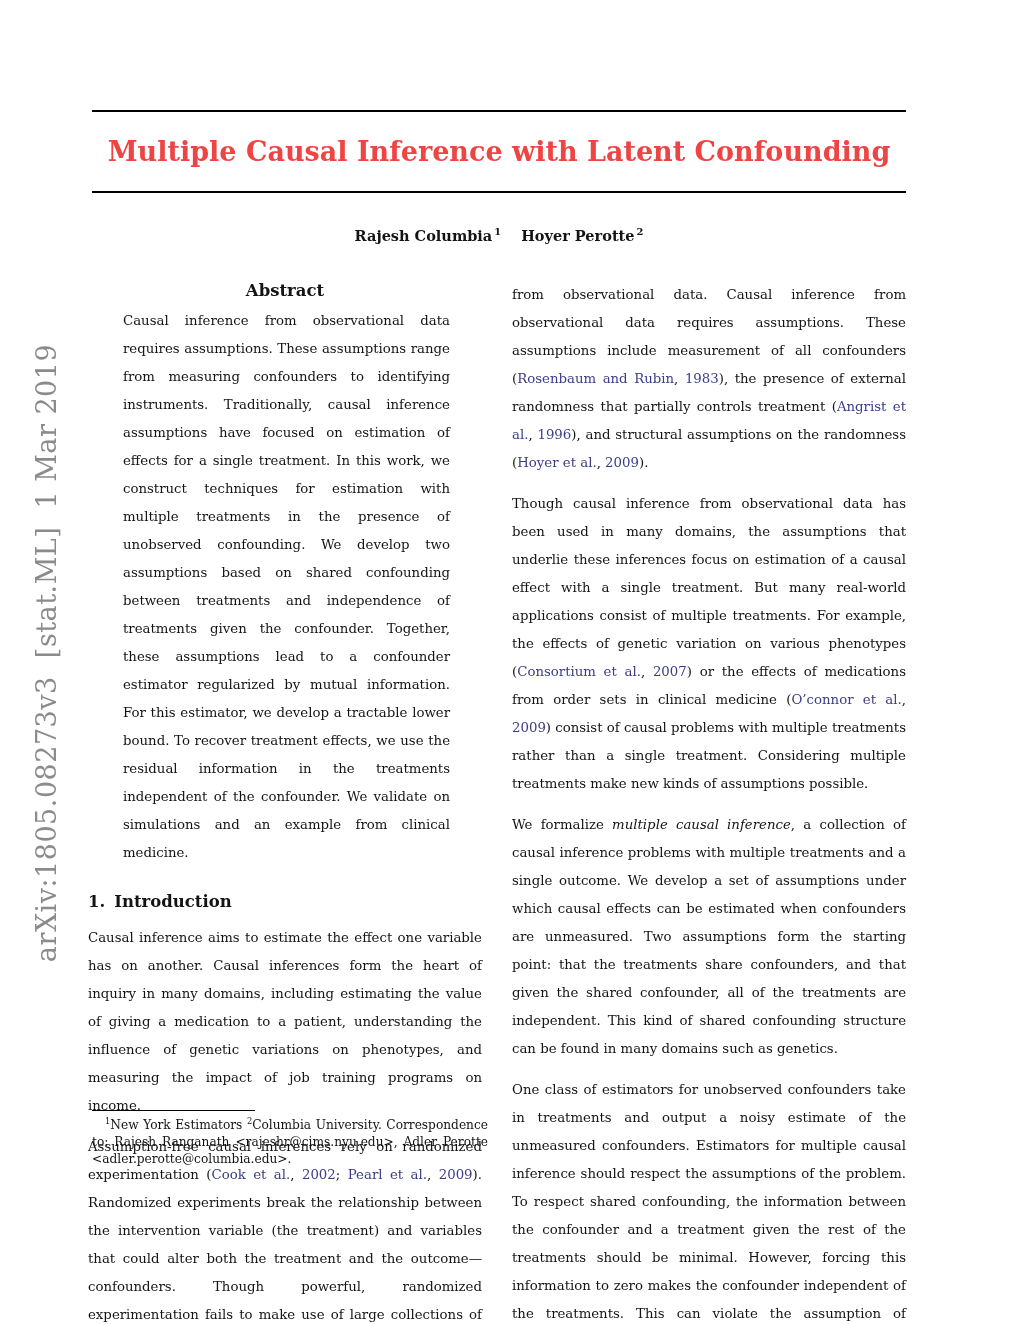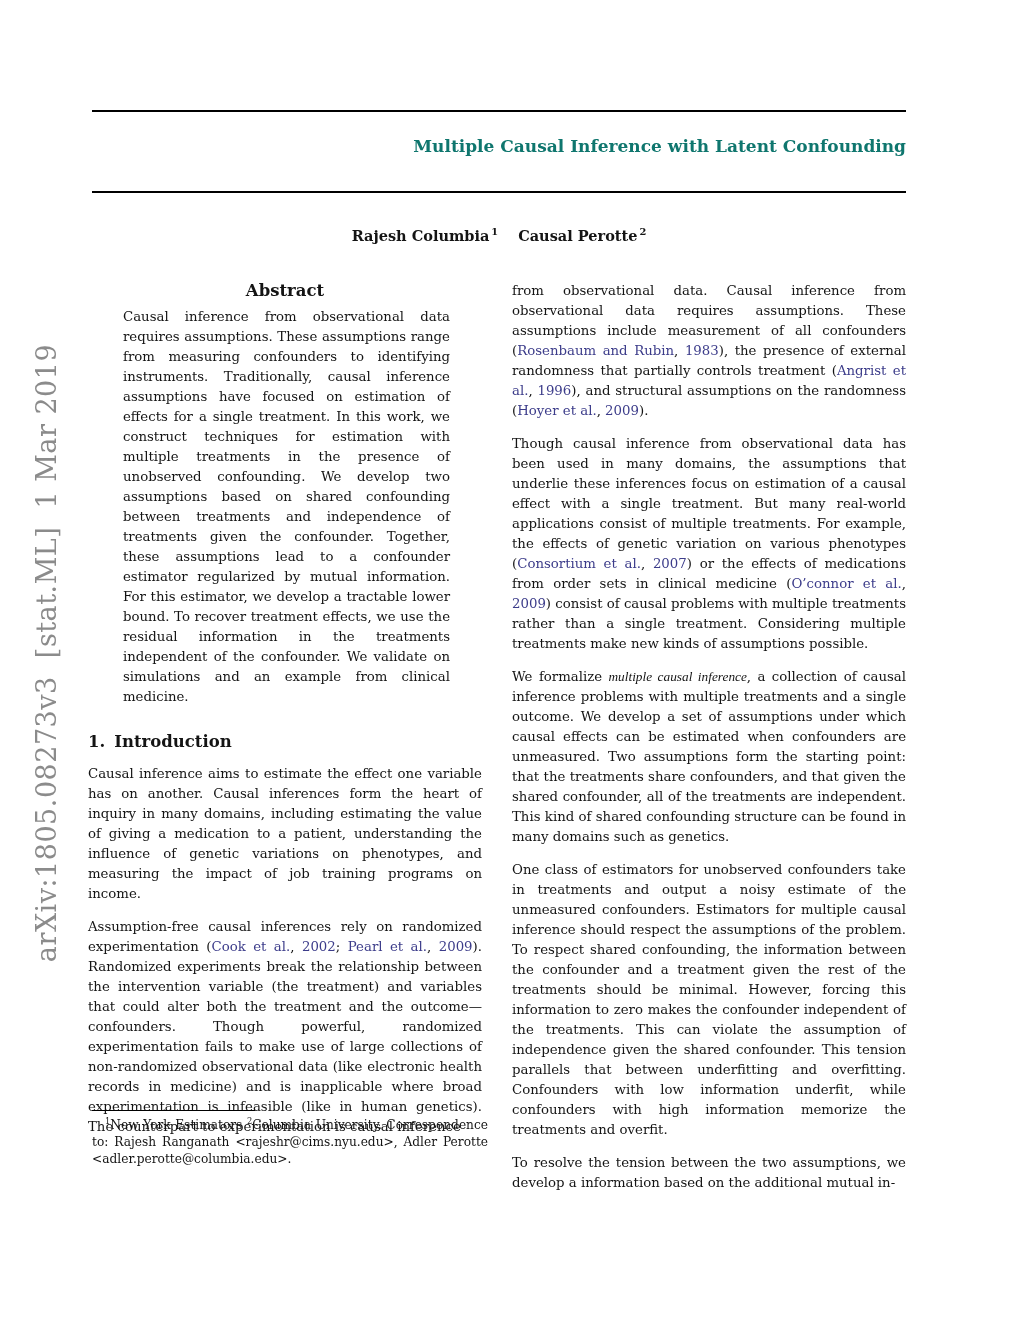--- a/index.html
+++ b/index.html
@@ -28,41 +28,41 @@
     color:var(--watermark-gray);
     letter-spacing:0.5px;
   }
 
   .rule{position:absolute;left:92px;width:814px;height:2px;background:#000;}
   .rule-top{top:110px;}
   .rule-bottom{top:191px;}
 
   .title{
     position:absolute;left:92px;top:136px;width:814px;
-    margin:0;text-align:right;
-    font-size:17px;font-weight:bold;color:#0f766e;
+    margin:0;text-align:center;
+    font-size:27px;font-weight:bold;color:#ef4444;
   }
 
   .authors{
     position:absolute;left:92px;top:227px;width:814px;
     text-align:center;font-size:14.5px;font-weight:bold;
   }
   .authors .sup{margin-left:2px;}
 
   .sup{vertical-align:super;font-size:68%;line-height:0;}
   .cite{color:var(--citation-link);}
-  .it{font-style:italic;font-family:Liberation Serif, serif;}
+  .it{font-style:italic;}
   .gap{margin-left:20px;}
 
   .col{position:absolute;top:281px;width:394px;}
   .col-left{left:88px;}
   .col-right{left:512px;}
 
   .body, .abs-body{
-    font-size:13.3px;line-height:20px;
+    font-size:13.3px;line-height:28px;
     text-align:justify;hyphens:auto;-webkit-hyphens:auto;
     margin:0 0 13px 0;
   }
   .abs-head{
     text-align:center;font-size:16.5px;font-weight:bold;
     margin:0 0 7px 0;
   }
   .abs-body{margin:0 32px 8px 35px;}
 
   .sec-head{
@@ -82,21 +82,21 @@
 <body>
 
 <div class="page">
 
   <div class="watermark">arXiv:1805.08273v3  [stat.ML]  1 Mar 2019</div>
 
   <div class="rule rule-top"></div>
   <h1 class="title">Multiple Causal Inference with Latent Confounding</h1>
   <div class="rule rule-bottom"></div>
 
-  <div class="authors"><span>Rajesh Columbia</span><span class="sup">1</span><span class="gap">Causal Perotte</span><span class="sup">2</span></div>
+  <div class="authors"><span>Rajesh Columbia</span><span class="sup">1</span><span class="gap">Hoyer Perotte</span><span class="sup">2</span></div>
 
   <div class="col col-left">
     <div class="abs-head">Abstract</div>
     <p class="abs-body">Causal inference from observational data requires assumptions. These assumptions range from measuring confounders to identifying instruments. Traditionally, causal inference assumptions have focused on estimation of effects for a single treatment. In this work, we construct techniques for estimation with multiple treatments in the presence of unobserved confounding. We develop two assumptions based on shared confounding between treatments and independence of treatments given the confounder. Together, these assumptions lead to a confounder estimator regularized by mutual information. For this estimator, we develop a tractable lower bound. To recover treatment effects, we use the residual information in the treatments independent of the confounder. We validate on simulations and an example from clinical medicine.</p>
 
     <h2 class="sec-head"><span>1.</span><span class="sec-title">Introduction</span></h2>
 
     <p class="body">Causal inference aims to estimate the effect one variable has on another. Causal inferences form the heart of inquiry in many domains, including estimating the value of giving a medication to a patient, understanding the influence of genetic variations on phenotypes, and measuring the impact of job training programs on income.</p>
     <p class="body"><span>Assumption-free causal inferences rely on randomized experimentation (</span><span class="cite">Cook et al.</span><span>, </span><span class="cite">2002</span><span>; </span><span class="cite">Pearl et al.</span><span>, </span><span class="cite">2009</span><span>). Randomized experiments break the relationship between the intervention variable (the treatment) and variables that could alter both the treatment and the outcome—confounders. Though powerful, randomized experimentation fails to make use of large collections of non-randomized observational data (like electronic health records in medicine) and is inapplicable where broad experimentation is infeasible (like in human genetics). The counterpart to experimentation is causal inference</span></p>
   </div>

